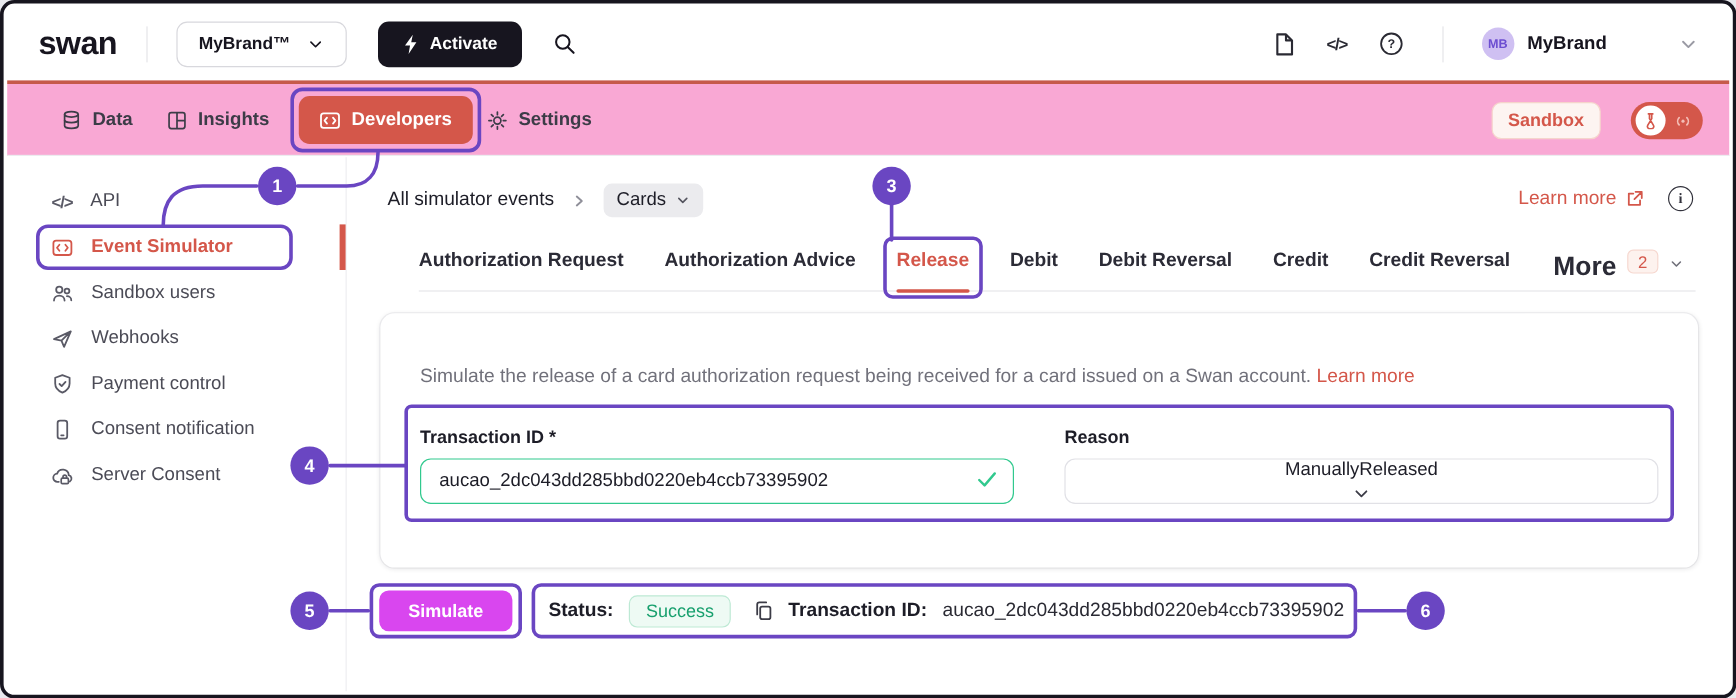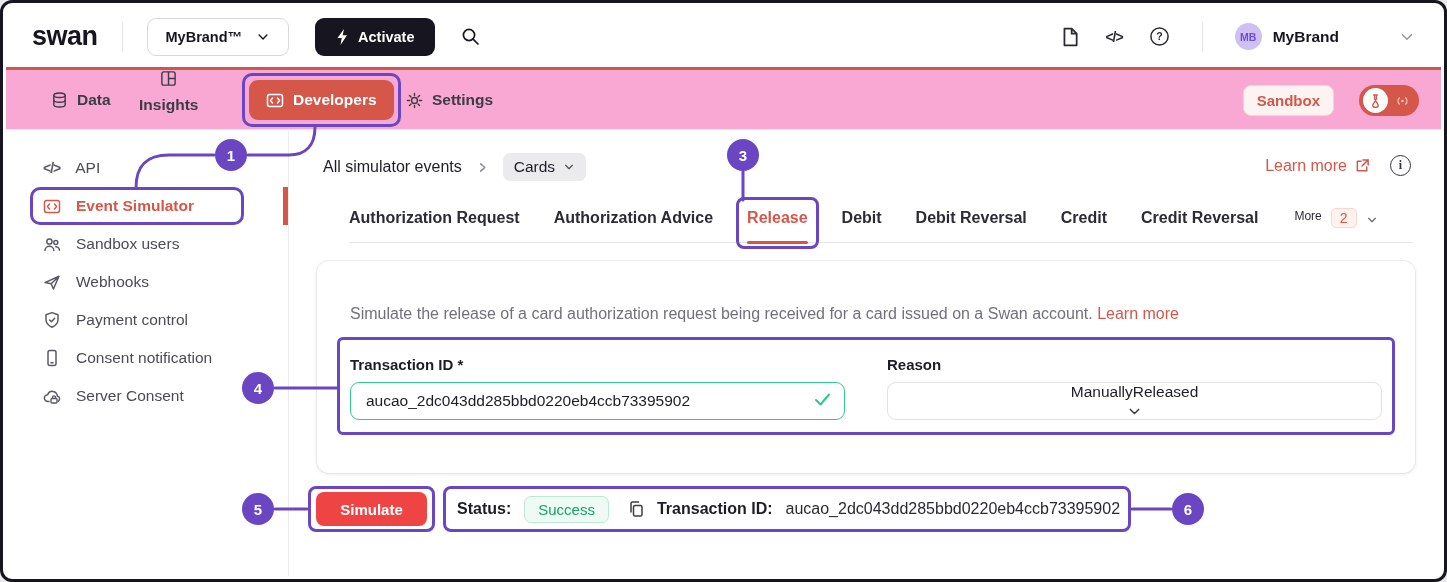--- a/index.html
+++ b/index.html
@@ -58,38 +58,38 @@
   .top-right { position:absolute; right:30px; top:24px; display:flex; align-items:center; gap:20px; }
   .learn-top { display:flex; align-items:center; gap:8px; color:#d4574a; font-size:16px; cursor:pointer; }
   .info-icn { width:21px; height:21px; border-radius:50%; border:1.6px solid #33333d; color:#33333d;
     font-size:12px; font-weight:700; font-family:"Liberation Serif", serif; display:flex; align-items:center; justify-content:center; cursor:pointer; }
   .tabs { position:absolute; left:30px; right:28px; top:76px; height:36px; display:flex; gap:34px;
     border-bottom:1px solid #e7e7ea;margin-left:30px; }
   .tab { position:relative; font-size:16px; font-weight:600; color:#2b2b36; padding-top:2px; white-space:nowrap; cursor:pointer; }
   .tab--active { color:#d4574a; }
   .tab-underline { position:absolute; left:0; right:0; bottom:-2px; height:3px; background:#d4574a; border-radius:2px; }
   .more-group { display:flex; align-items:flex-start; gap:9px; margin-left:2px; cursor:pointer; }
-  .more-label { font-size:12px; font-weight:400; color:#2b2b36; padding-top:2px; }
+  .more-label { font-size:22px; font-weight:700; color:#2b2b36; padding-top:2px; }
   .more-badge { font-size:14px; color:#d4574a; background:#fdf2ee; border:1px solid #f6d8d0;
     border-radius:5px; padding:1px 8px; margin-top:1px; }
   .more-chevron { margin-top:7px; }
   .card { position:absolute; left:28px; top:130px; width:calc(100% - 54px); height:212px;
     background:#fff; border-radius:12px; box-shadow:0 1px 4px rgba(23,21,31,0.10), 0 0 0 1px #f3f3f5; padding:44px 33px 0; }
   .card-desc { font-size:16px; color:#71717b; }
   .desc-link { color:#d4574a; cursor:pointer; }
   .form-row { display:flex; gap:42px; margin-top:33px; }
   .form-col { flex:1; }
   .field-label { font-size:15px; font-weight:700; color:#1d1d27; margin-bottom:9px; }
   .txid-input { width:100%; height:38px; border:1.5px solid #31c98e; border-radius:9px;
     padding:0 40px 0 15px; font-size:15.5px; color:#1d1d27; font-family:"Liberation Sans", sans-serif; outline:none; }
   .input-wrap { position:relative; }
   .input-check { position:absolute; right:14px; top:10px; }
   .select { height:38px; border:1px solid #e1e1e6; border-radius:9px; background:#fff;
     display:flex; align-items:center; justify-content:space-between; padding:0 15px; font-size:15.5px; color:#1d1d27; cursor:pointer;flex-direction:column; }
-  .simulate-btn { position:absolute; left:27px; top:361px; width:111px; height:34px; background:#ef4444;
+  .simulate-btn { position:absolute; left:27px; top:361px; width:111px; height:34px; background:#d946ef;
     color:#fff; font-size:15px; font-weight:700; border:none; border-radius:8px; cursor:pointer; font-family:"Liberation Sans", sans-serif; }
   .status-group { position:absolute; left:154px; top:355px; width:688px; height:46px;
     display:flex; align-items:center; gap:13px; padding:0 14px; }
   .status-label, .txid-label { font-size:16px; font-weight:700; color:#1d1d27; white-space:nowrap; }
   .success-badge { font-size:15px; color:#18a06e; background:#eefaf4; border:1px solid #bde9d4;
     border-radius:7px; padding:4px 13px; }
   .txid-value { font-size:16px; color:#2a2a33; white-space:nowrap; }
   .copy-btn { margin-left:6px; }
   
   .ann-frame { position:absolute; border:3px solid #6a46c2; border-radius:10px; pointer-events:none; }
@@ -163,21 +163,21 @@
     <div class="nav-item" style="left:45px;">
       <span class="s-icn">
         <svg width="17" height="18" viewBox="0 0 18 18">
             <ellipse cx="9" cy="4" rx="6" ry="2.4" fill="none" stroke="#3c3c47" stroke-width="1.5"></ellipse>
             <path d="M3 4 V14 c0 1.3 2.7 2.4 6 2.4 s6-1.1 6-2.4 V4" fill="none" stroke="#3c3c47" stroke-width="1.5"></path>
             <path d="M3 9 c0 1.3 2.7 2.4 6 2.4 s6-1.1 6-2.4" fill="none" stroke="#3c3c47" stroke-width="1.5"></path>
           </svg>
       </span>
       <span>Data</span>
     </div>
-    <div class="nav-item" style="left:133px;flex-direction:column;">
+    <div class="nav-item" style="left:133px;">
       <span class="s-icn">
         <svg width="17" height="17" viewBox="0 0 18 18">
             <rect x="2" y="2" width="14" height="14" rx="2" fill="none" stroke="#3c3c47" stroke-width="1.5"></rect>
             <line x1="9" y1="2" x2="9" y2="16" stroke="#3c3c47" stroke-width="1.5"></line>
             <line x1="9" y1="9" x2="16" y2="9" stroke="#3c3c47" stroke-width="1.5"></line>
           </svg>
       </span>
       <span>Insights</span>
     </div>
     <div class="nav-item nav-item--active" style="left:243px;">

